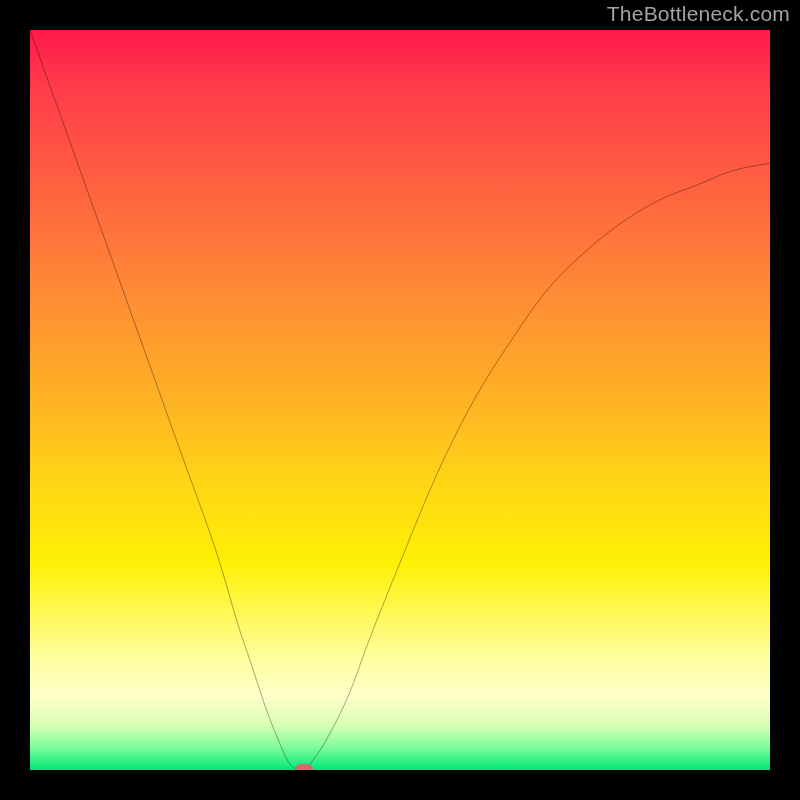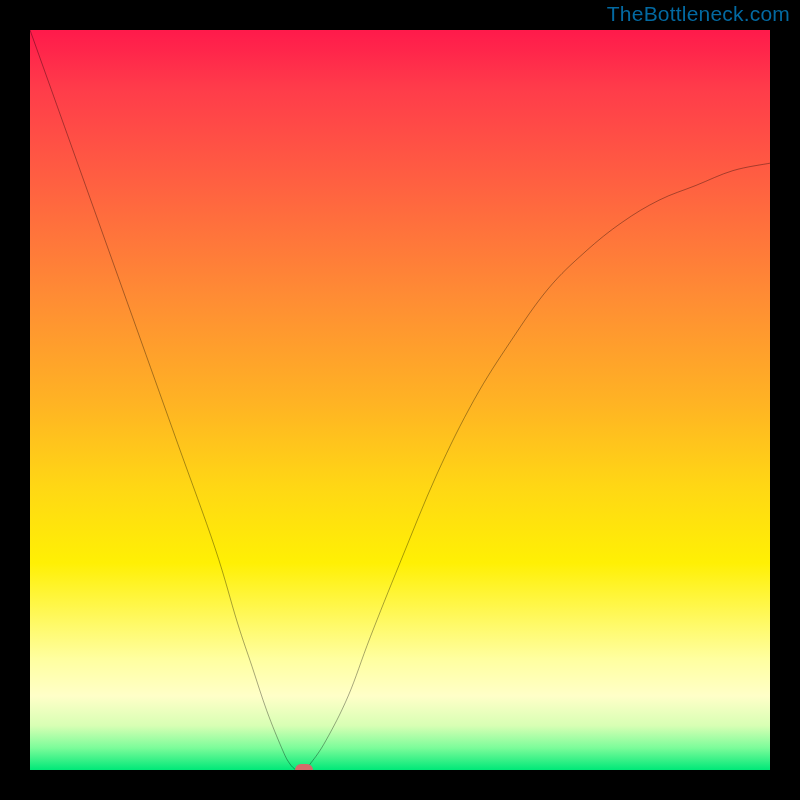--- a/index.html
+++ b/index.html
@@ -56,21 +56,21 @@
     background: #d46a6a;
     border-radius: 6px;
     transform: translate(-50%, -50%);
     left: 37%;
     top: 99%;
   }
   .watermark {
     position: absolute;
     top: 2px;
     right: 10px;
-    color: #0369a1;
+    color: #a3a3a3;
     font-size: 21px;
     font-weight: 500;
     letter-spacing: 0.2px;
   }
 </style>
 </head>
 <body>
 
 <div class="frame">
 

